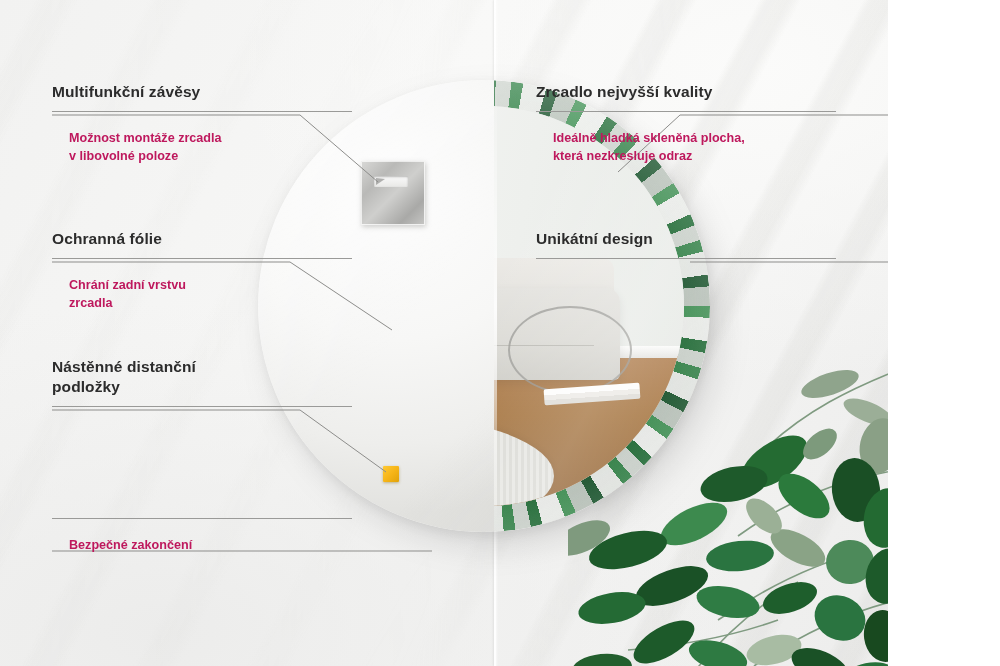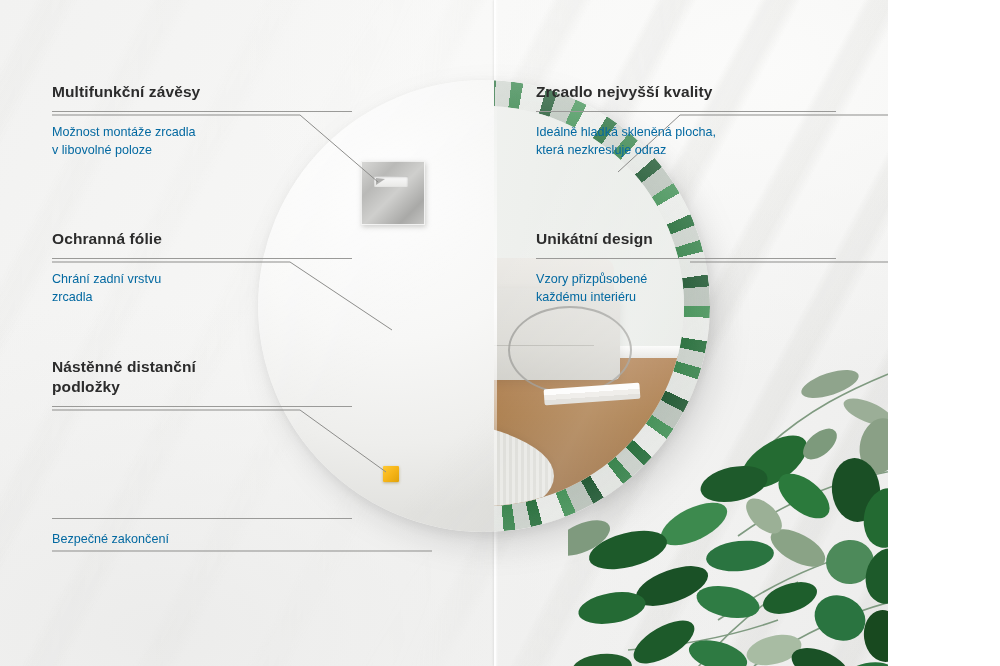--- a/index.html
+++ b/index.html
@@ -321,24 +321,25 @@
     margin: 0 0 9px 0;
     white-space: pre-line;
   }
   .callout-rule {
     height: 1px;
     background: #9a9a98;
     margin-bottom: 11px;
   }
   .callout-desc {
     font-size: 12.6px;
-    color: #0369a1;
+    color: #be185d;
     line-height: 1.45;
-    margin: 0;
+    margin: 17px;
     white-space: pre-line;
+    font-weight: bold;
   }
 
   
   .plant {
     position: absolute;
     right: -10px;
     bottom: -14px;
     width: 330px;
     height: 330px;
     pointer-events: none;
@@ -440,22 +441,20 @@
   <div class="callout right" style="top:82px">
     <p class="callout-title">Zrcadlo nejvyšší kvality</p>
     <div class="callout-rule"></div>
     <p class="callout-desc">Ideálně hladká skleněná plocha,
 která nezkresluje odraz</p>
   </div>
 
   <div class="callout right" style="top:229px">
     <p class="callout-title">Unikátní design</p>
     <div class="callout-rule"></div>
-    <p class="callout-desc">Vzory přizpůsobené
-každému interiéru</p>
   </div>
 
   <svg class="plant" viewBox="0 0 330 330">
     <g stroke="#7f9a80" stroke-width="1.6" fill="none">
       <path d="M330 20 C280 40 240 60 200 96"></path>
       <path d="M330 120 C270 130 220 150 170 186"></path>
       <path d="M300 200 C250 212 200 236 150 270"></path>
       <path d="M330 250 C280 262 230 286 186 316"></path>
       <path d="M120 330 C150 290 185 258 230 232"></path>
       <path d="M60 300 C110 296 160 288 210 270"></path>

